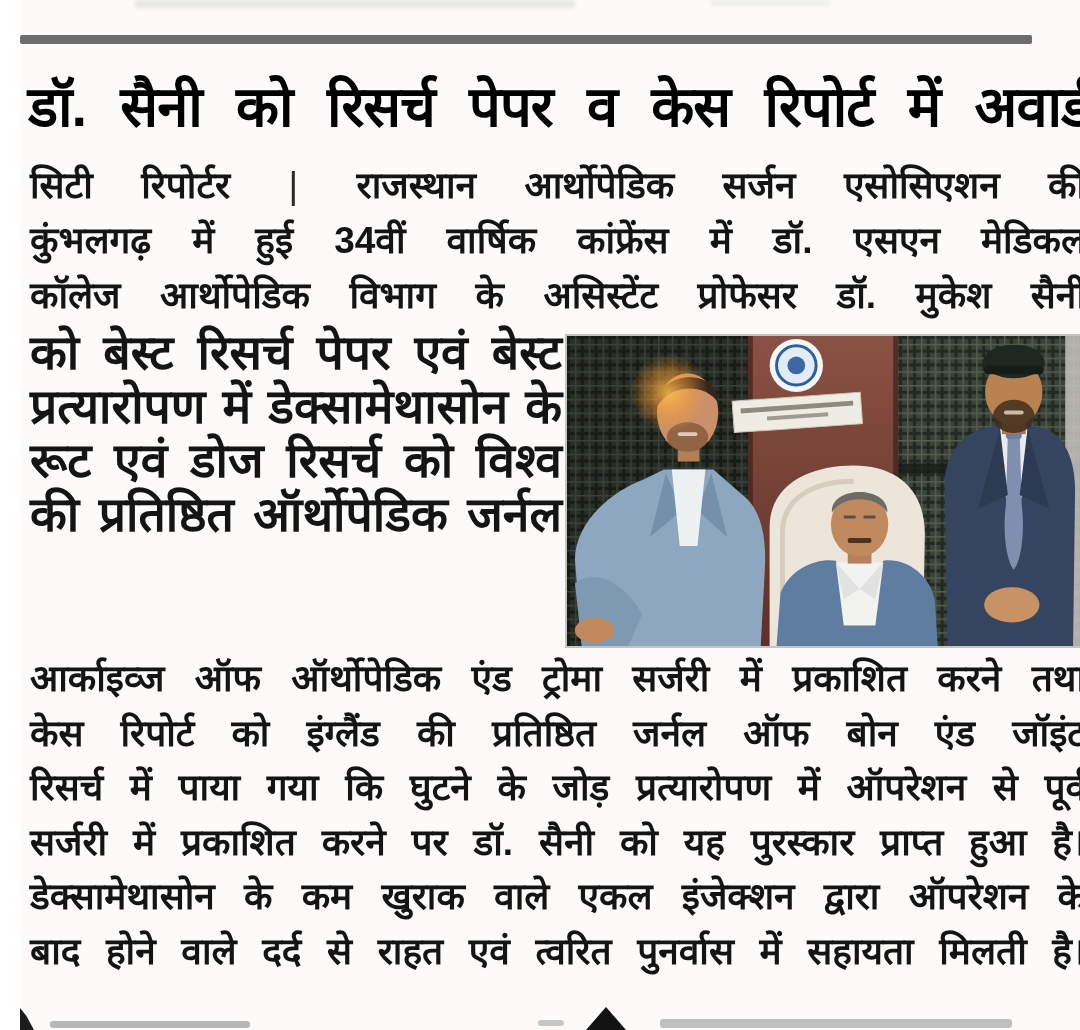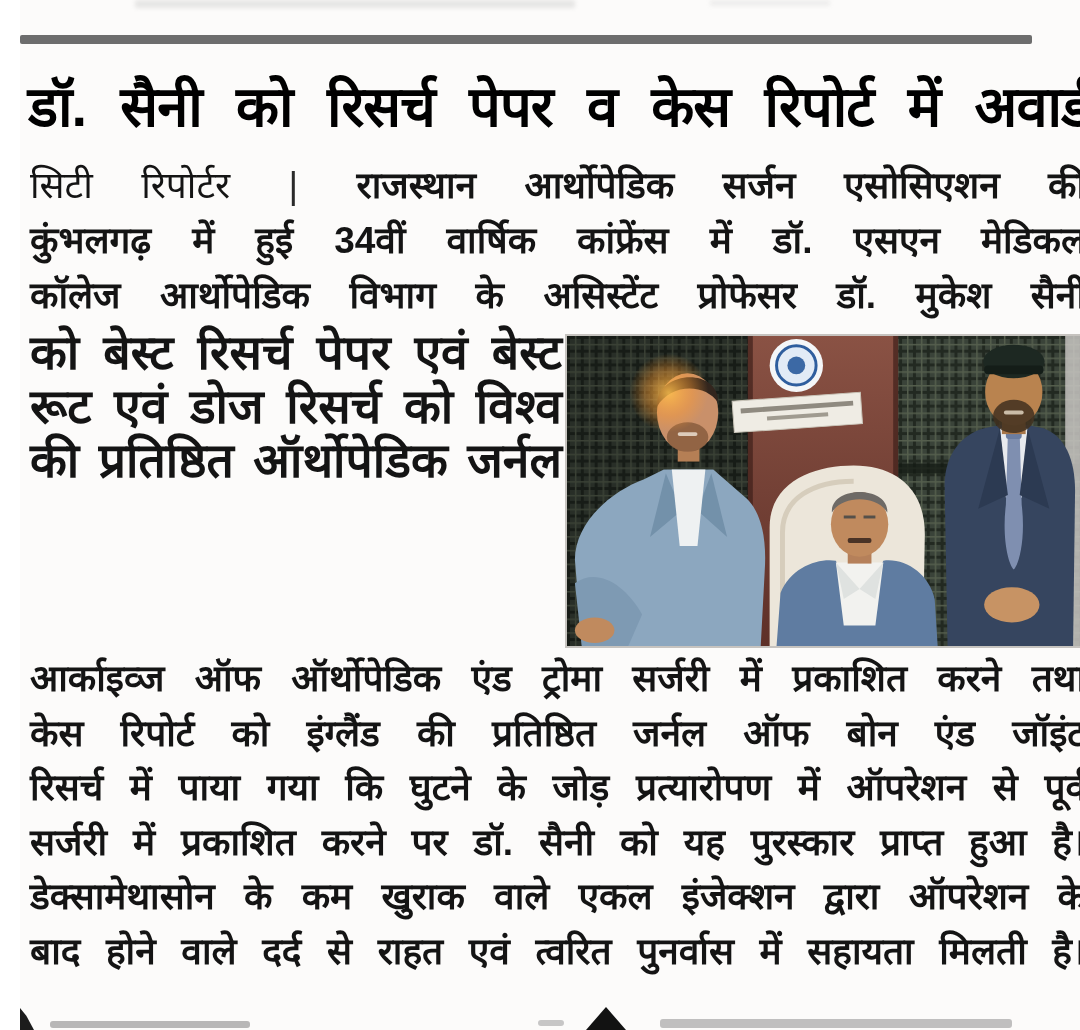--- a/index.html
+++ b/index.html
@@ -20,21 +20,21 @@
     position:absolute;left:8px;right:10px;top:66px;
     font-size:56px;font-weight:800;color:#000;
     text-align:justify;text-align-last:justify;
     white-space:nowrap;letter-spacing:-1px;
   }
   .jline{text-align:justify;text-align-last:justify;}
   .intro{
     position:absolute;left:10px;right:14px;top:158px;
     font-size:37px;font-weight:700;line-height:55px;color:#141414;
   }
-  .byline{font-weight:400;}
+  .byline{font-weight:700;}
   .sep{padding:0 10px;color:#2a2a2a;font-weight:400;}
   .colblock{
     position:absolute;left:10px;top:326px;width:532px;
     font-size:48px;font-weight:700;line-height:54px;color:#141414;
   }
   .botblock{
     position:absolute;left:10px;right:14px;top:652px;
     font-size:37px;font-weight:700;line-height:54.5px;color:#141414;
   }
 
@@ -71,20 +71,21 @@
       <span class="byline">सिटी रिपोर्टर</span>
       <span class="sep">|</span>
       <span>राजस्थान आर्थोपेडिक सर्जन एसोसिएशन की</span>
     </div>
     <div class="jline">कुंभलगढ़ में हुई 34वीं वार्षिक कांफ्रेंस में डॉ. एसएन मेडिकल</div>
     <div class="jline">कॉलेज आर्थोपेडिक विभाग के असिस्टेंट प्रोफेसर डॉ. मुकेश सैनी</div>
   </div>
 
   <div class="colblock">
     <div class="jline">को बेस्ट रिसर्च पेपर एवं बेस्ट</div>
+    <div class="jline">प्रत्यारोपण में डेक्सामेथासोन के</div>
     <div class="jline">रूट एवं डोज रिसर्च को विश्व</div>
     <div class="jline">की प्रतिष्ठित ऑर्थोपेडिक जर्नल</div>
   </div>
 
   <figure class="photo" style="margin:0;">
     <svg viewBox="0 0 520 316" preserveAspectRatio="none">
       <defs>
         <pattern id="plaid" width="14" height="14" patternUnits="userSpaceOnUse">
           <rect width="14" height="14" fill="#3c463c"></rect>
           <rect width="14" height="3" fill="#212921"></rect>

